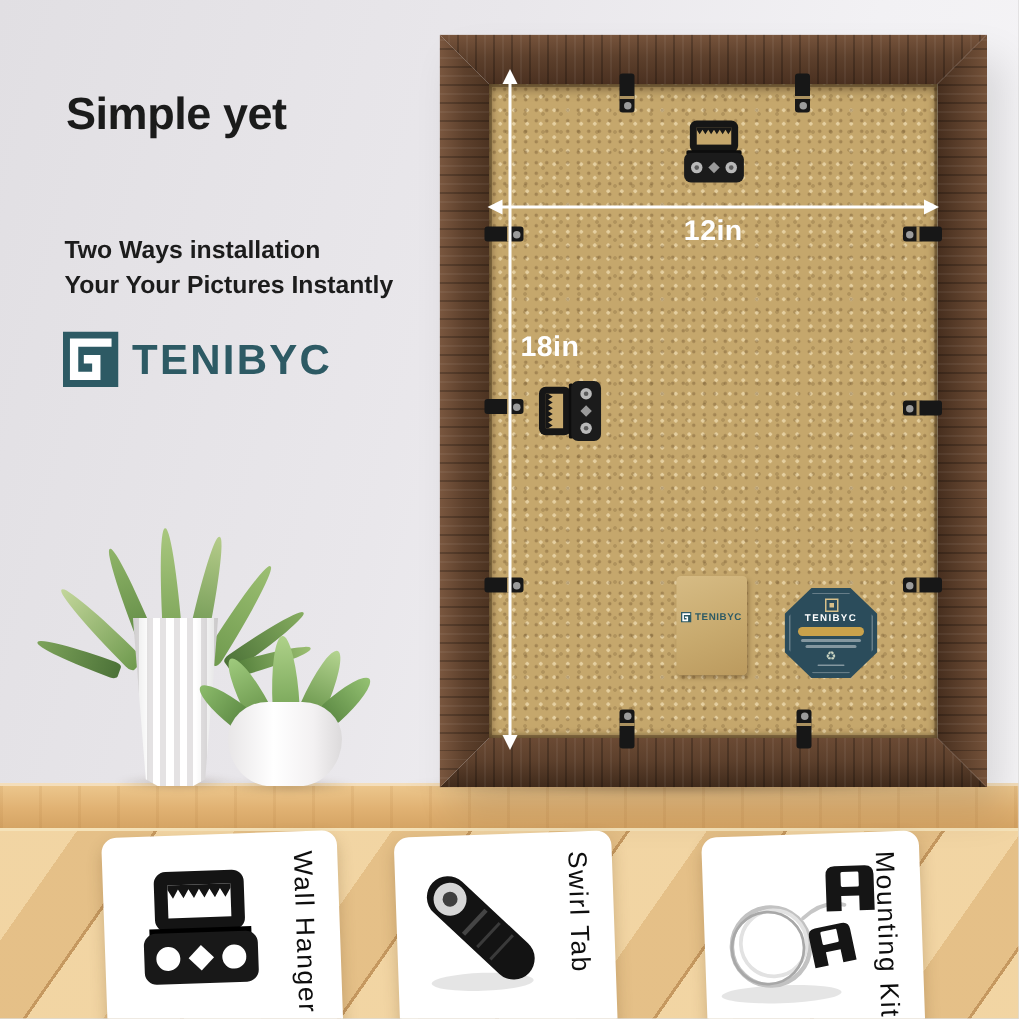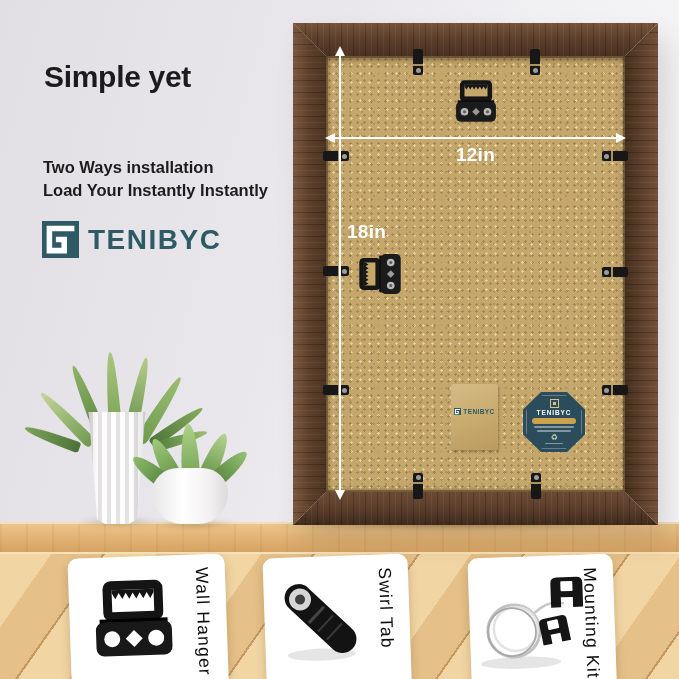--- a/index.html
+++ b/index.html
@@ -155,21 +155,21 @@
     </div>
   <div class="floor">
       <div class="planks"></div>
     </div>
 
   <div class="headline">
     <div>Simple yet</div>
   </div>
   <div class="subtext">
     <div>Two Ways installation</div>
-    <div>Load Your Instantly Instantly</div>
+    <div>Your Your Pictures Instantly</div>
   </div>
   <div class="brandrow">
     <svg class="brandmark" viewBox="0 0 40 40">
       <rect width="40" height="40" fill="#2d5a64"></rect>
       <path fill="#ffffff" d="M5 5h30v6H11v18h10v-6h-6v-6h12v18H5z"></path>
     </svg>
     <div class="brandword">TENIBYC</div>
   </div>
 
   <div>

